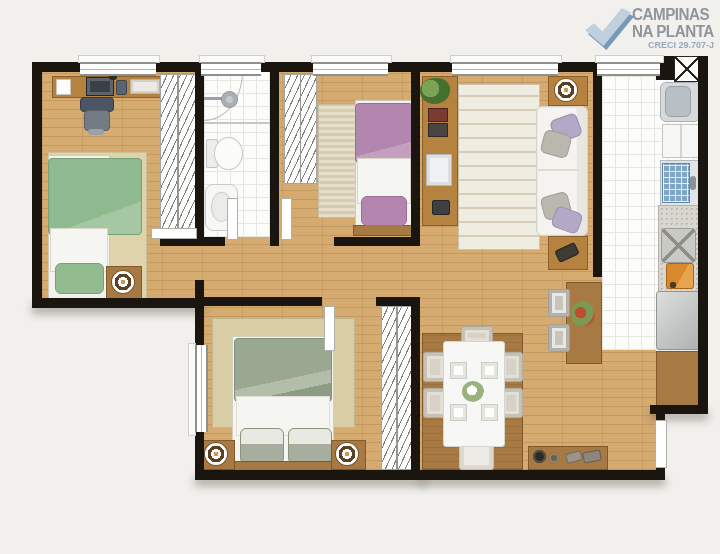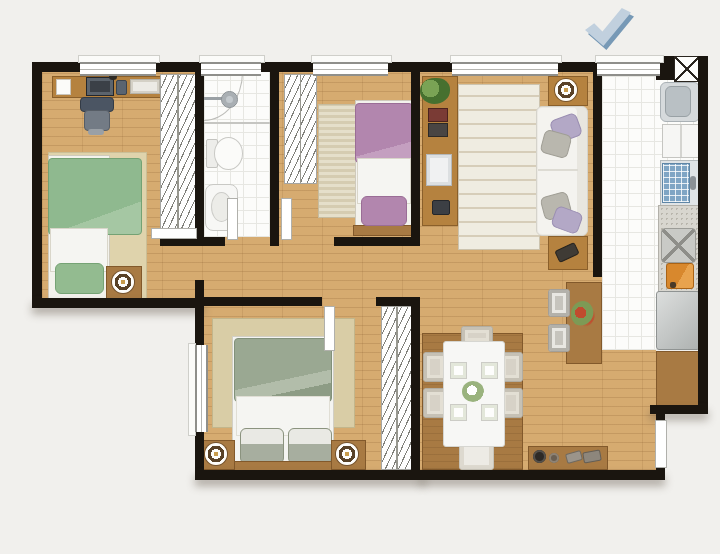--- a/index.html
+++ b/index.html
@@ -203,15 +203,20 @@
   <div class="winv" style="left:195px;top:345px;width:9px;height:87px;"></div>
   <div class="leaf" style="left:151px;top:228px;width:44px;height:9px;"></div>
   <div class="leaf" style="left:227px;top:198px;width:9px;height:40px;"></div>
   <div class="leaf" style="left:281px;top:198px;width:9px;height:40px;"></div>
   <div class="leaf" style="left:324px;top:306px;width:9px;height:43px;"></div>
   <div class="leaf" style="left:655px;top:420px;width:10px;height:46px;"></div>
 
   <div class="abs" style="left:584px;top:4px;width:130px;height:50px;">
     <div class="chk" style="left:4px;top:8px;background:#628aac;opacity:.85;"></div>
     <div class="chk" style="left:1px;top:4px;background:#c1d0de;"></div>
+    <div class="abs" style="left:48px;top:2px;width:82px;">
+      <div class="logo-line">CAMPINAS</div>
+      <div class="logo-line">NA PLANTA</div>
+      <div class="creci">CRECI 29.707-J</div>
+    </div>
   </div>
 
 </div>
 
 </body></html>

